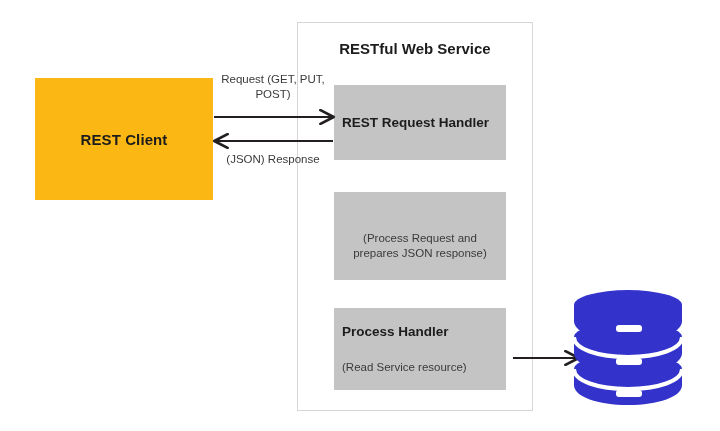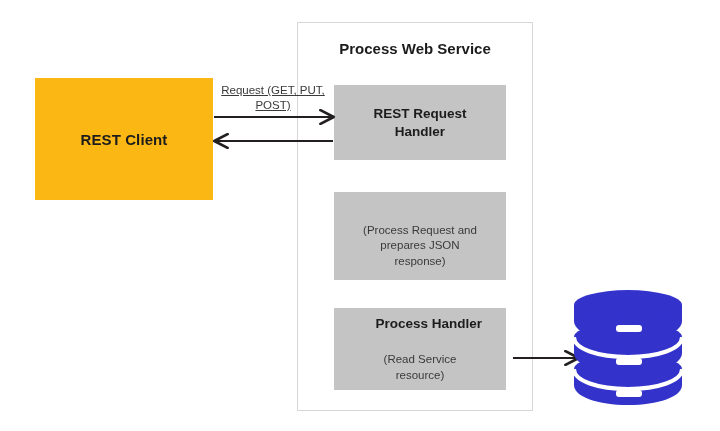--- a/index.html
+++ b/index.html
@@ -57,23 +57,23 @@
     font-weight: bold;
     color: #1c1c1c;
   }
 
   
   .handler-box {
     position: absolute;
     background: #C4C4C4;
     display: flex;
     flex-direction: column;
-    align-items: flex-end;
+    align-items: flex-start;
     justify-content: center;
-    padding: 4px 24px;
+    padding: 4px 8px;
     text-align: center;
   }
   .handler-box.rest-request { left: 334px; top: 85px;  width: 172px; height: 75px; }
   .handler-box.service      { left: 334px; top: 192px; width: 172px; height: 88px; }
   .handler-box.database     { left: 334px; top: 308px; width: 172px; height: 82px; }
 
   .handler-title {
     font-size: 13.5px;
     font-weight: bold;
     color: #1c1c1c;
@@ -89,21 +89,21 @@
 
   
   .arrow-label {
     position: absolute;
     font-size: 11.5px;
     color: #3a3a3a;
     line-height: 1.3;
     text-align: center;
     white-space: pre-line;
   }
-  .label-request  { left: 210px; top: 83px;  width: 126px; text-decoration: underline; }
+  .label-request  { left: 210px; top: 72px;  width: 126px; }
   .label-response { left: 210px; top: 152px; width: 126px; }
 
   
   .arrows {
     position: absolute;
     left: 0; top: 0;
     width: 720px; height: 431px;
     pointer-events: none;
   }
 
@@ -119,37 +119,38 @@
 </head>
 <body>
 
 <div id="canvas">
 
   <div class="client-box">
     <span class="client-label">REST Client</span>
   </div>
 
   <div class="service-container">
-    <div class="service-title">Process Web Service</div>
+    <div class="service-title">RESTful Web Service</div>
   </div>
 
   <div class="handler-box rest-request">
     <div class="handler-title">REST Request Handler</div>
   </div>
 
   <div class="handler-box service">
     <div class="handler-sub">(Process Request and prepares JSON response)</div>
   </div>
 
   <div class="handler-box database">
     <div class="handler-title">Process Handler</div>
     <div class="handler-sub">(Read Service resource)</div>
   </div>
 
   <div class="arrow-label label-request">Request (GET, PUT, POST)</div>
+  <div class="arrow-label label-response">(JSON) Response</div>
 
   <svg class="arrows" viewBox="0 0 720 431">
     <defs>
       <marker id="ah" markerWidth="9" markerHeight="9" refX="7.6" refY="4.5" orient="auto" markerUnits="strokeWidth">
         <path d="M0.6,0.7 L8,4.5 L0.6,8.3" fill="none" stroke="#231f20" stroke-width="1.5" stroke-linecap="round" stroke-linejoin="round"></path>
       </marker>
       <marker id="ah-l" markerWidth="9" markerHeight="9" refX="1.4" refY="4.5" orient="auto" markerUnits="strokeWidth">
         <path d="M8.4,0.7 L1,4.5 L8.4,8.3" fill="none" stroke="#231f20" stroke-width="1.5" stroke-linecap="round" stroke-linejoin="round"></path>
       </marker>
     </defs>

